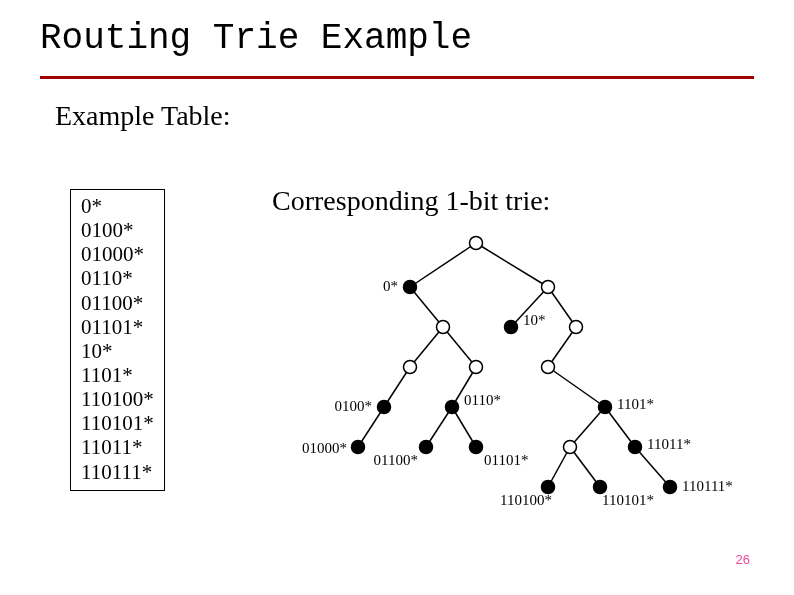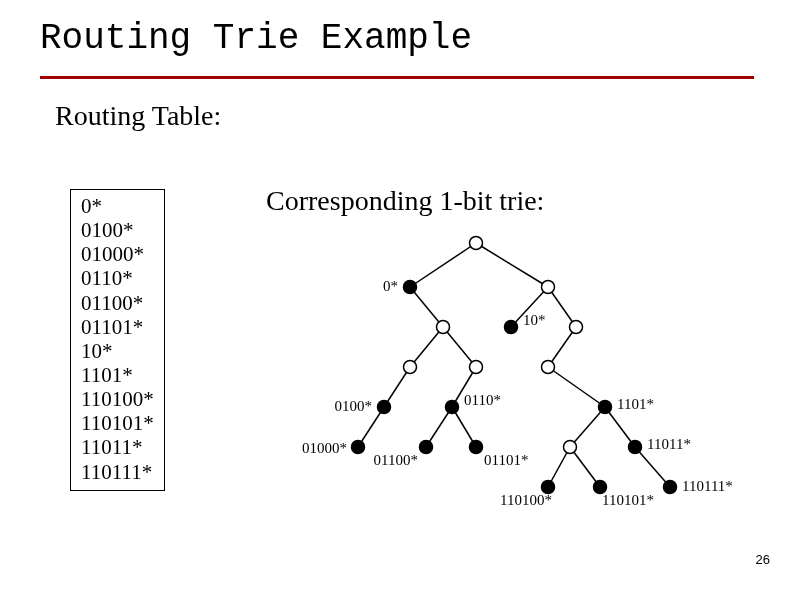--- a/index.html
+++ b/index.html
@@ -33,21 +33,21 @@
   .subtitle-left {
     position: absolute;
     left: 55px;
     top: 100px;
     font-size: 28px;
     line-height: 1.15;
     color: #000;
   }
   .subtitle-right {
     position: absolute;
-    left: 266px;
+    left: 272px;
     top: 185px;
     font-size: 28px;
     color: #000;
   }
   .routing-table {
     position: absolute;
     left: 70px;
     top: 189px;
     border: 1px solid #000;
     padding: 4px 10px 6px 10px;
@@ -58,35 +58,35 @@
   .routing-table div { white-space: nowrap; }
   .trie {
     position: absolute;
     left: 270px;
     top: 227px;
     width: 500px;
     height: 300px;
   }
   .page-number {
     position: absolute;
-    right: 24px;
+    right: 44px;
     bottom: 28px;
     font-family: Verdana, sans-serif;
     font-size: 13px;
-    color: #000000;
+    color: #ec4899;
   }
 </style>
 </head>
 <body>
 
 <div class="slide">
   <div class="title">Routing Trie Example</div>
   <div class="title-rule"></div>
 
-  <div class="subtitle-left">Routing Table:</div>
+  <div class="subtitle-left">Example Table:</div>
   <div class="subtitle-right">Corresponding 1-bit trie:</div>
 
   <div class="routing-table">
     <div>0*</div>
     <div>0100*</div>
     <div>01000*</div>
     <div>0110*</div>
     <div>01100*</div>
     <div>01101*</div>
     <div>10*</div>

